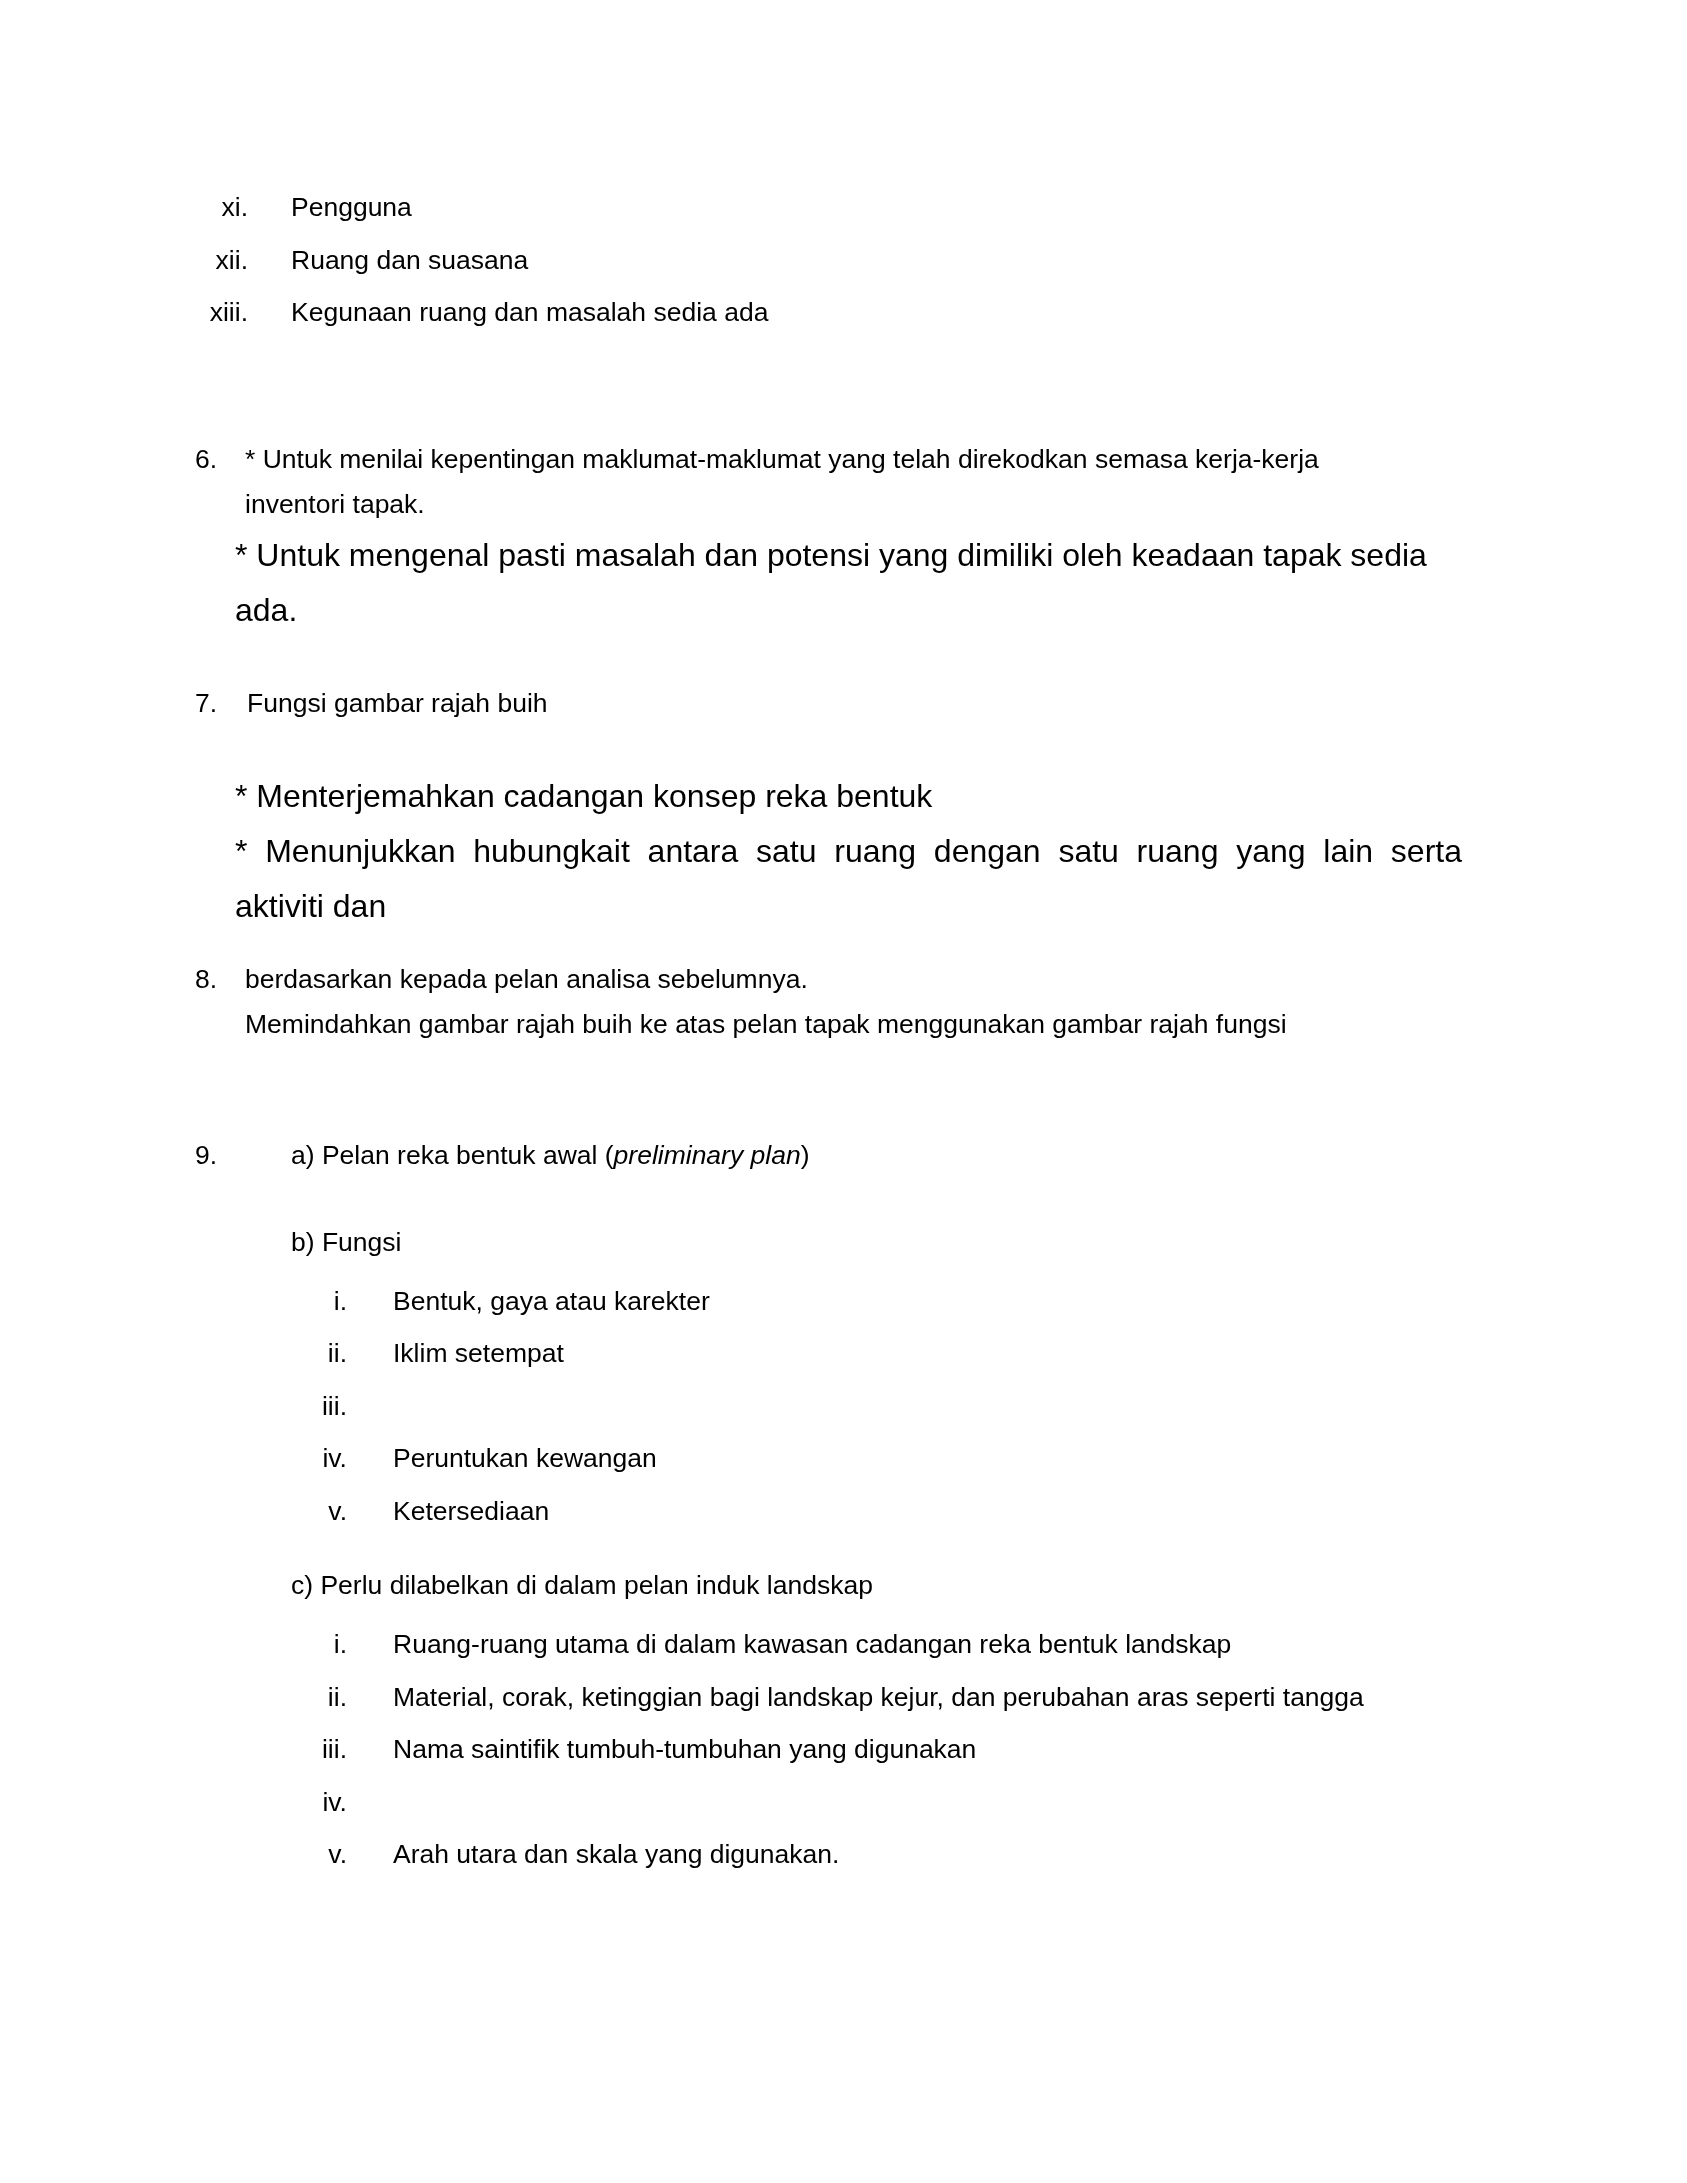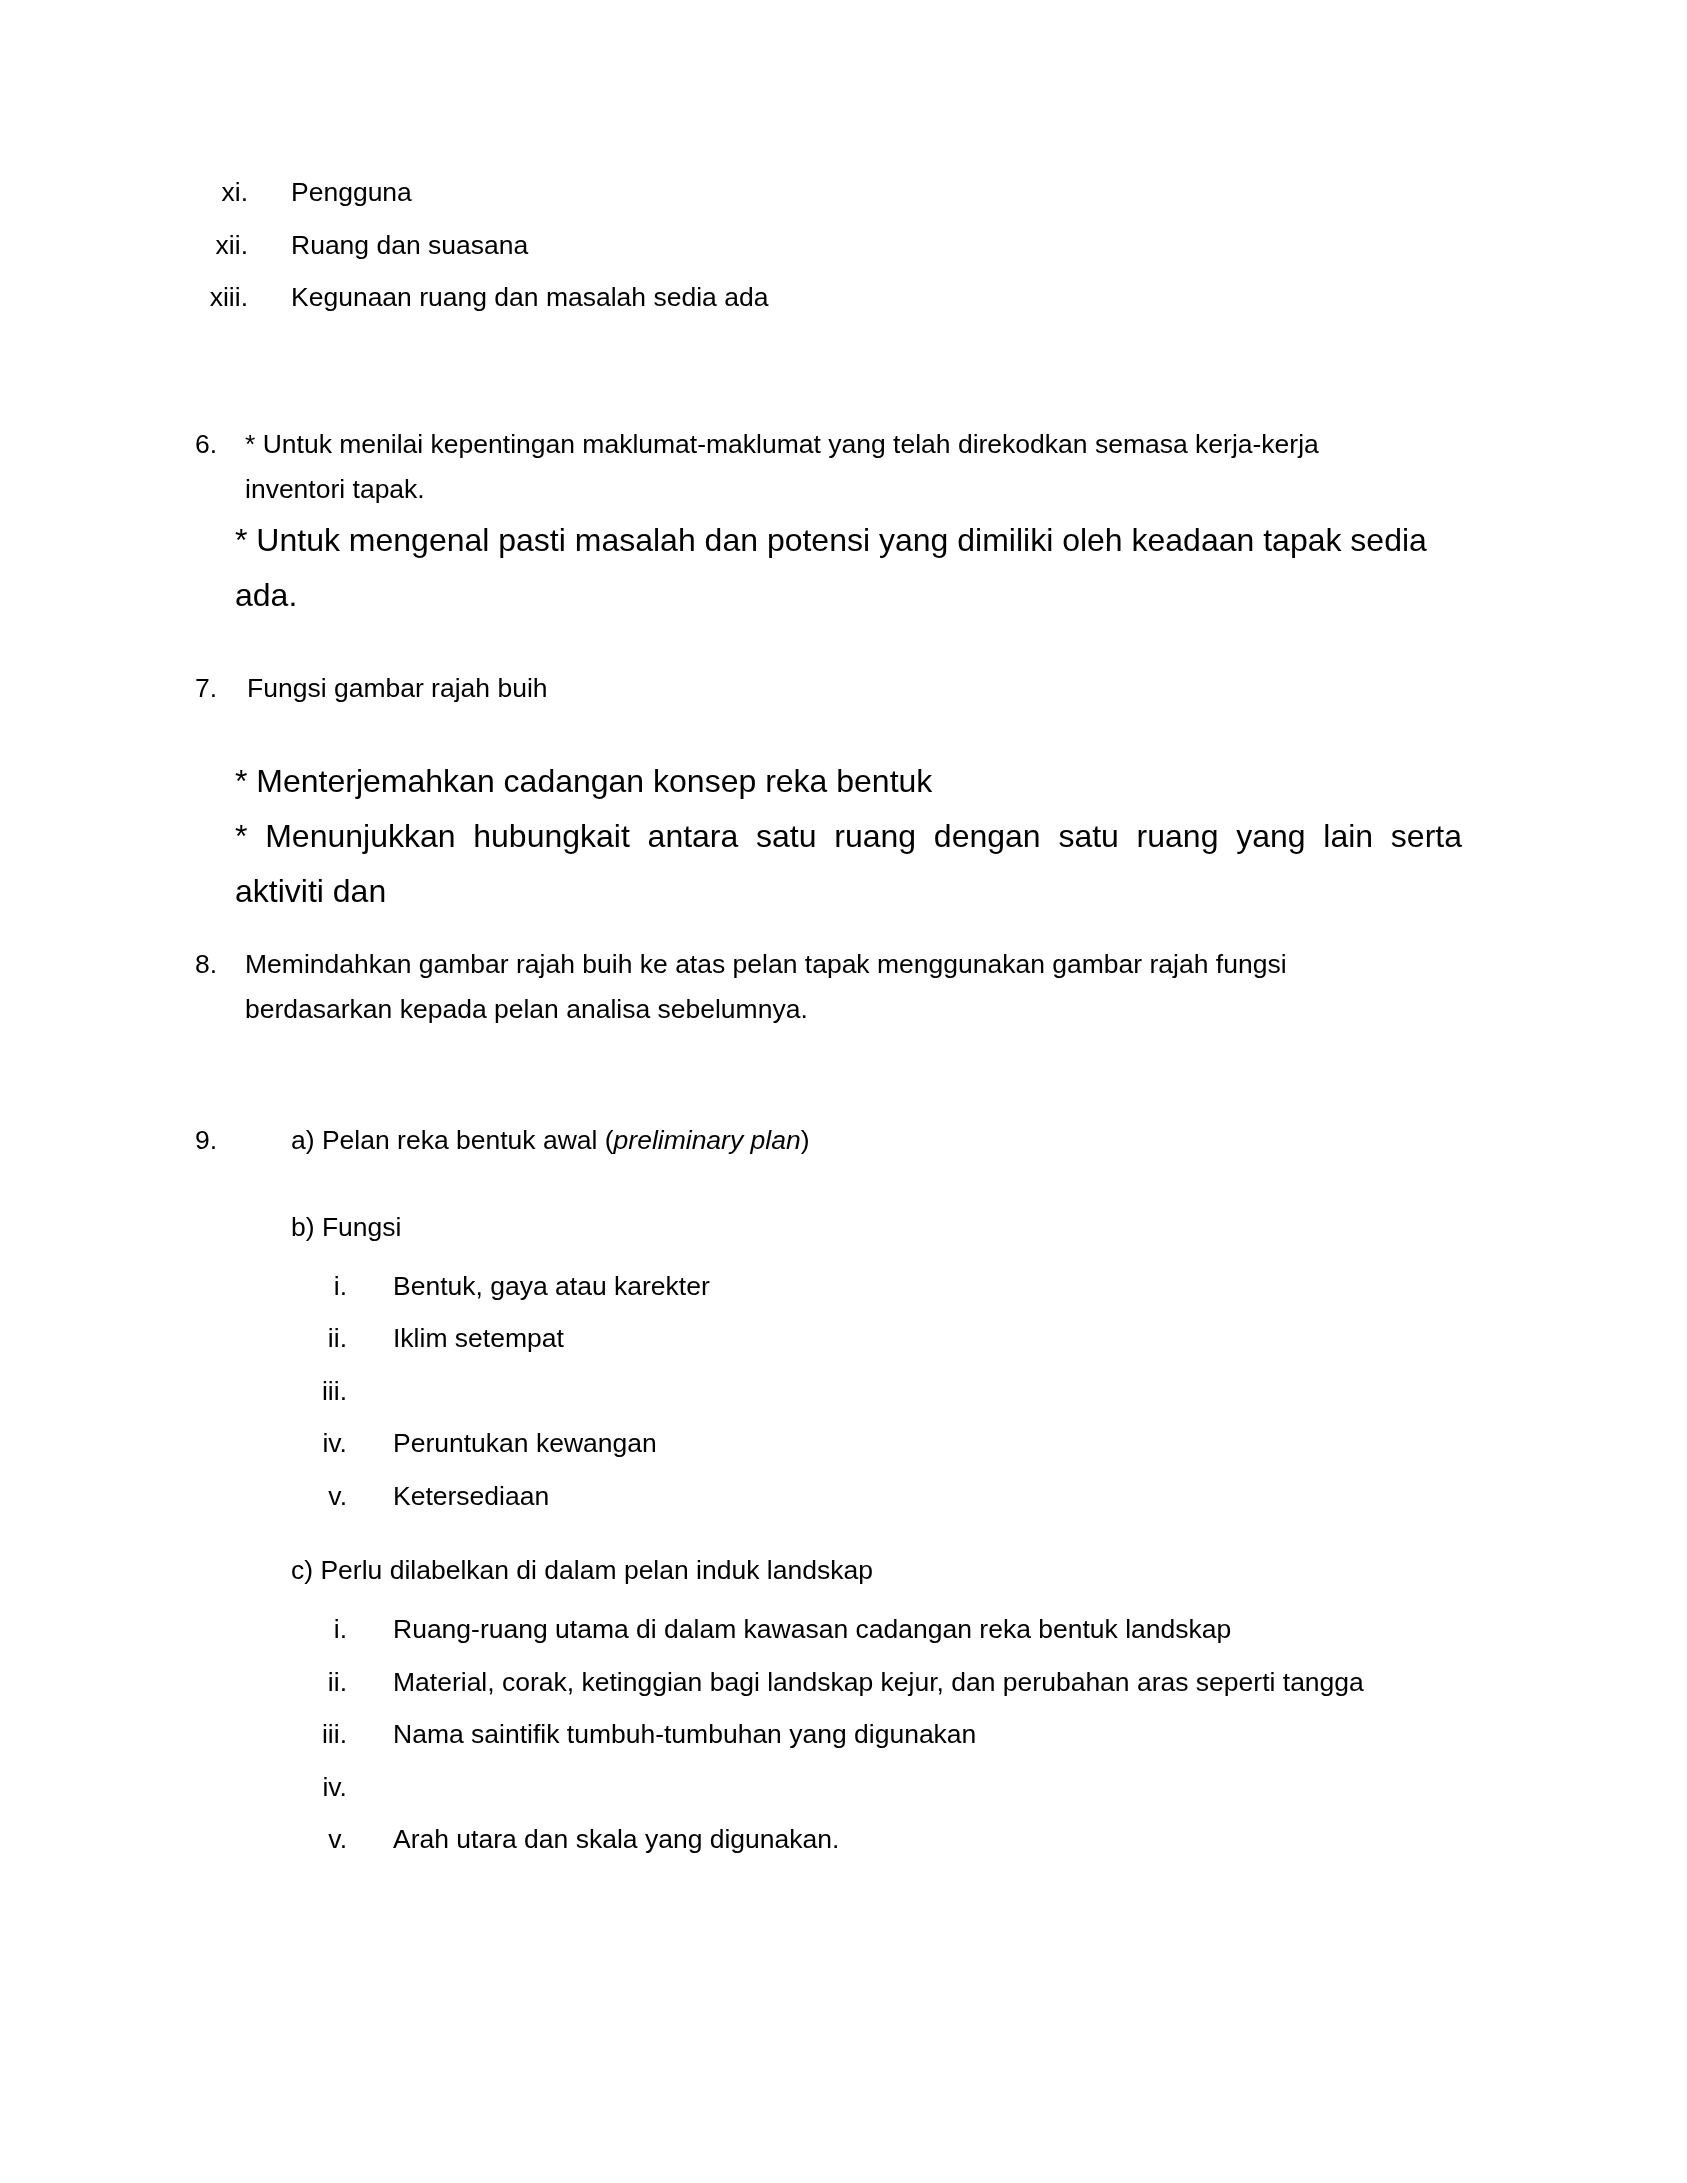--- a/index.html
+++ b/index.html
@@ -15,21 +15,21 @@
     position: relative;
     width: 1688px;
     height: 2183px;
     background: #ffffff;
     box-sizing: border-box;
     overflow: hidden;
   }
   .content {
     position: absolute;
     left: 195px;
-    top: 179px;
+    top: 194px;
     width: 1267px; 
   }
 
   
   .rn-row {
     display: flex;
     align-items: baseline;
     font-size: 26.5px;
     line-height: 1.0;
     margin-bottom: 26px;
@@ -147,22 +147,22 @@
     <p class="star-line">* Menterjemahkan cadangan konsep reka bentuk</p>
 
     <div class="star-line justified">
       <span>* Menunjukkan hubungkait antara satu ruang dengan satu ruang yang lain serta aktiviti dan</span>
     </div>
 
     <div class="gap-sm"></div>
 
     <div class="num-block just">
       <span class="marker">8.</span>
+      <p>berdasarkan kepada pelan analisa sebelumnya.</p>
       <p>Memindahkan gambar rajah buih ke atas pelan tapak menggunakan gambar rajah fungsi</p>
-      <p>berdasarkan kepada pelan analisa sebelumnya.</p>
     </div>
 
     <div class="gap-lg"></div>
 
     <div class="num9">
       <span class="marker">9.</span>
       <p class="sub-lettered"><span>a) Pelan reka bentuk awal (</span><span class="ital">preliminary plan</span><span>)</span></p>
 
       <div class="gap-md"></div>
 

